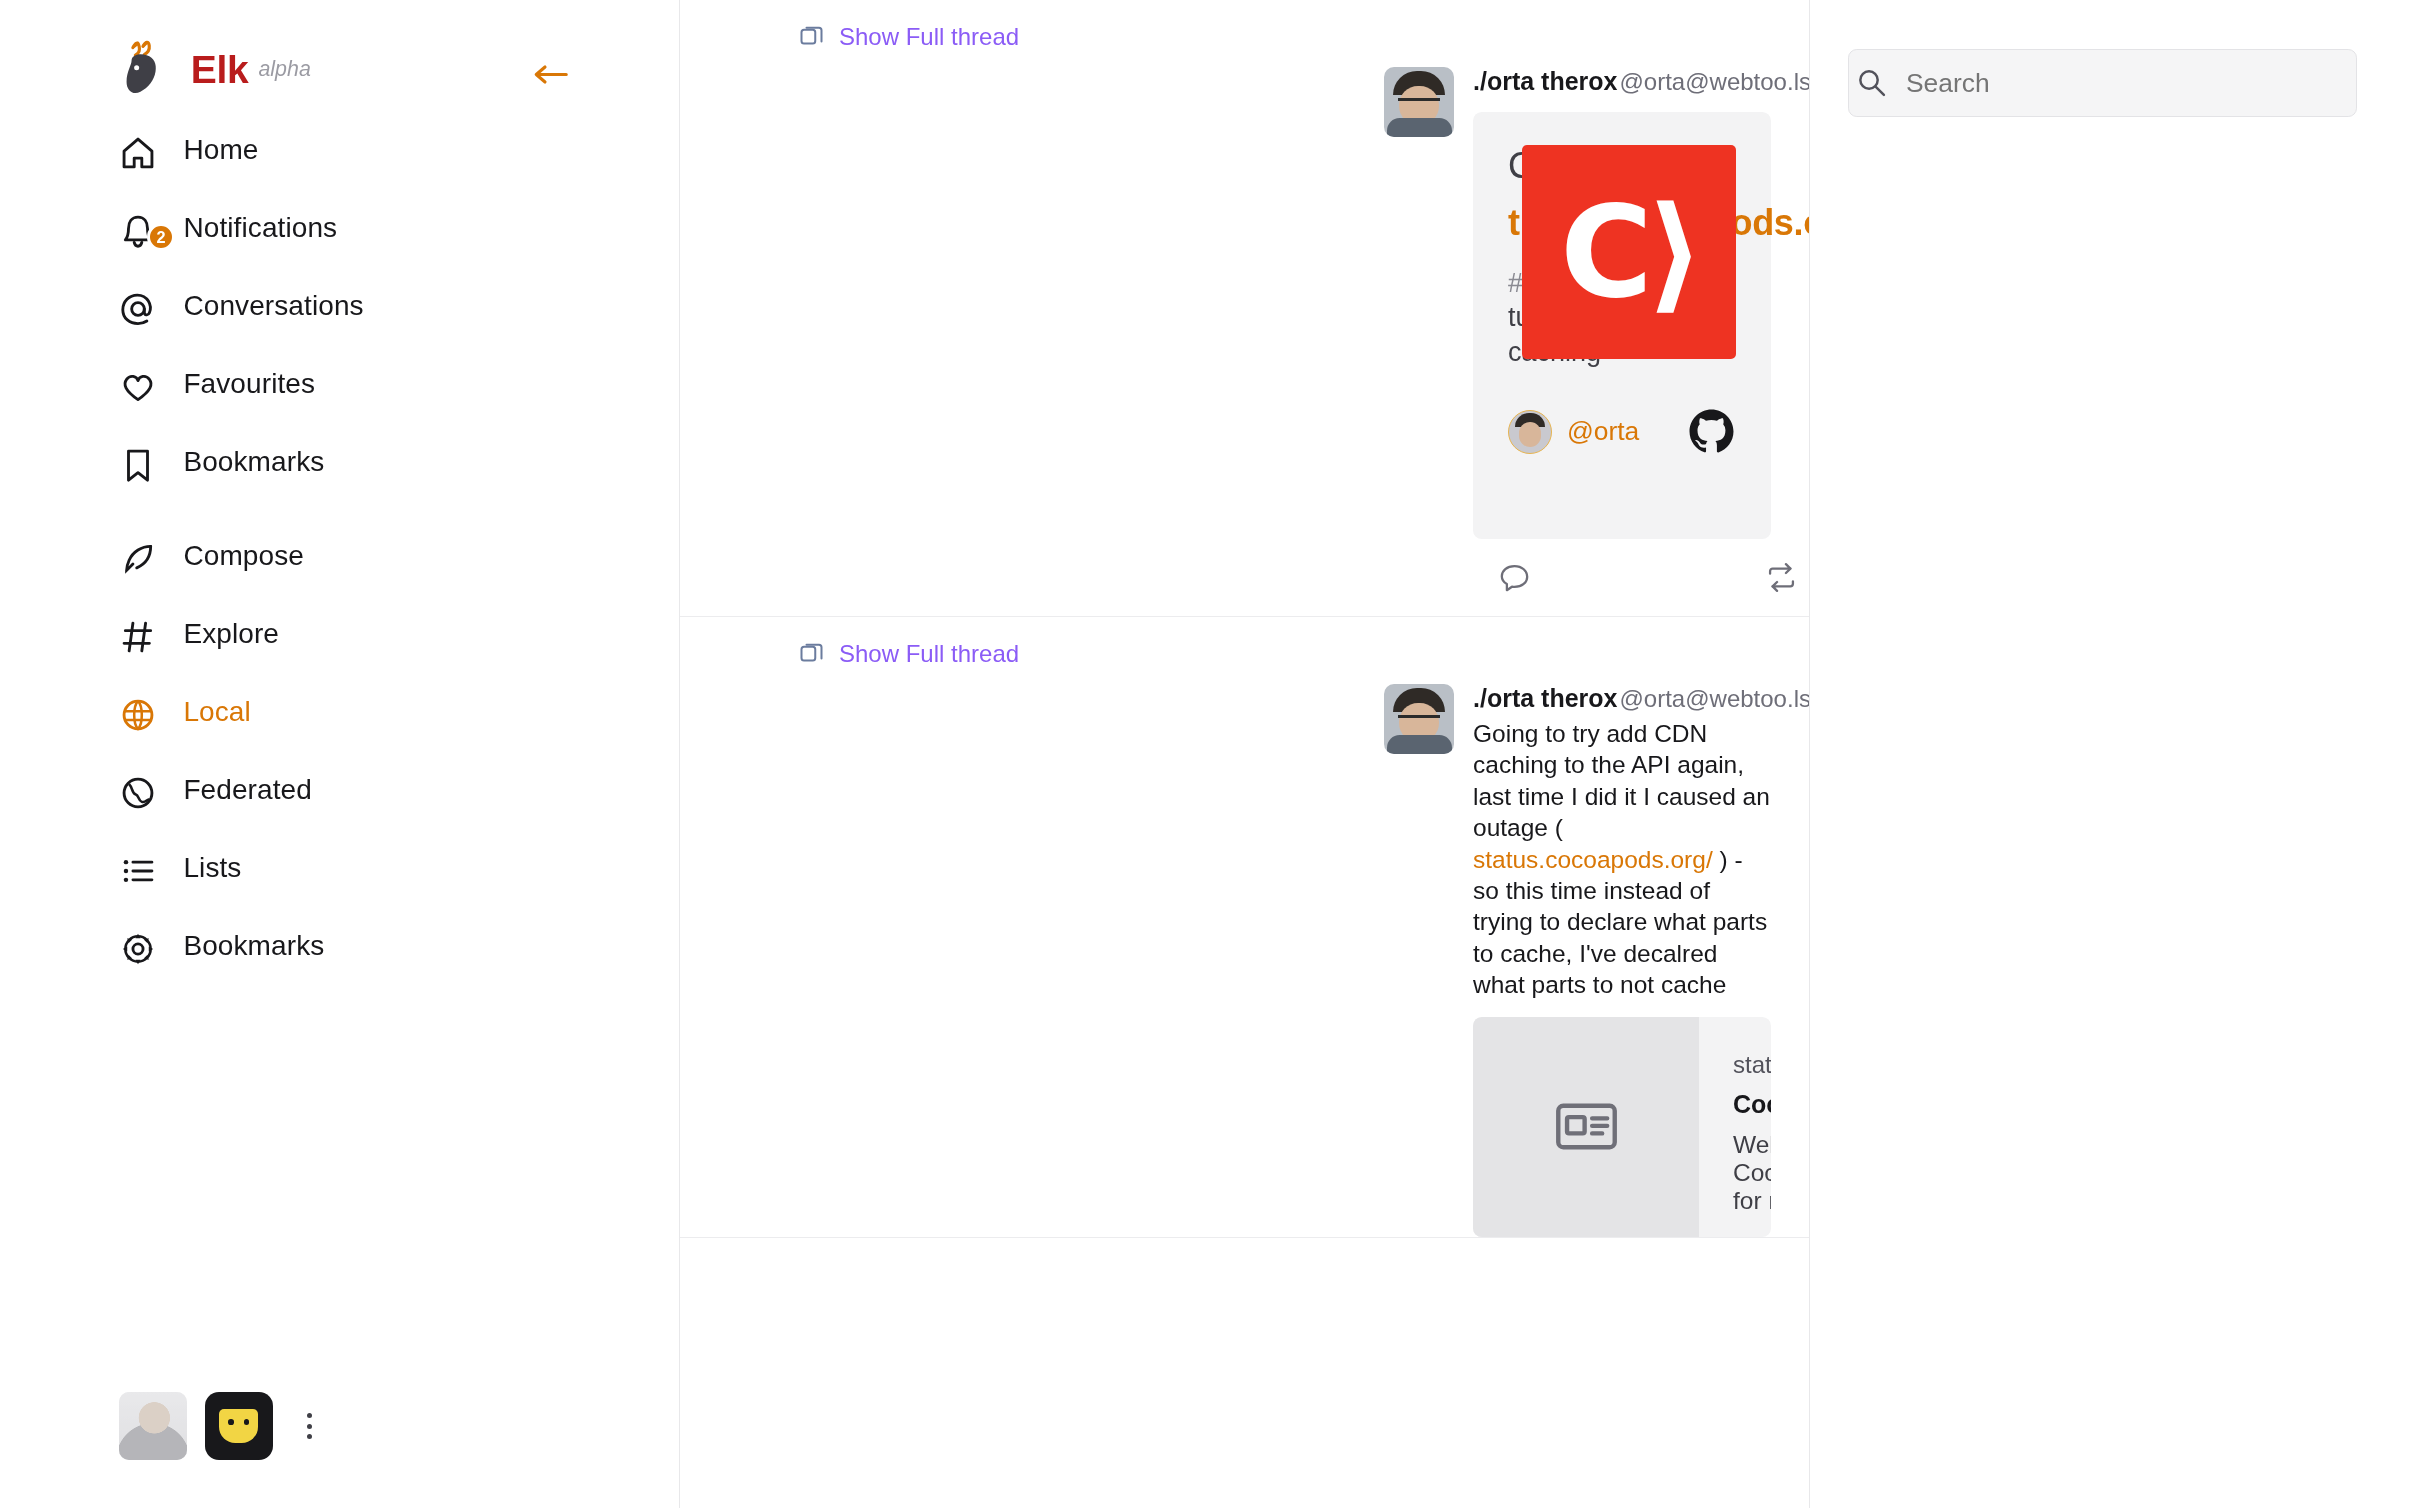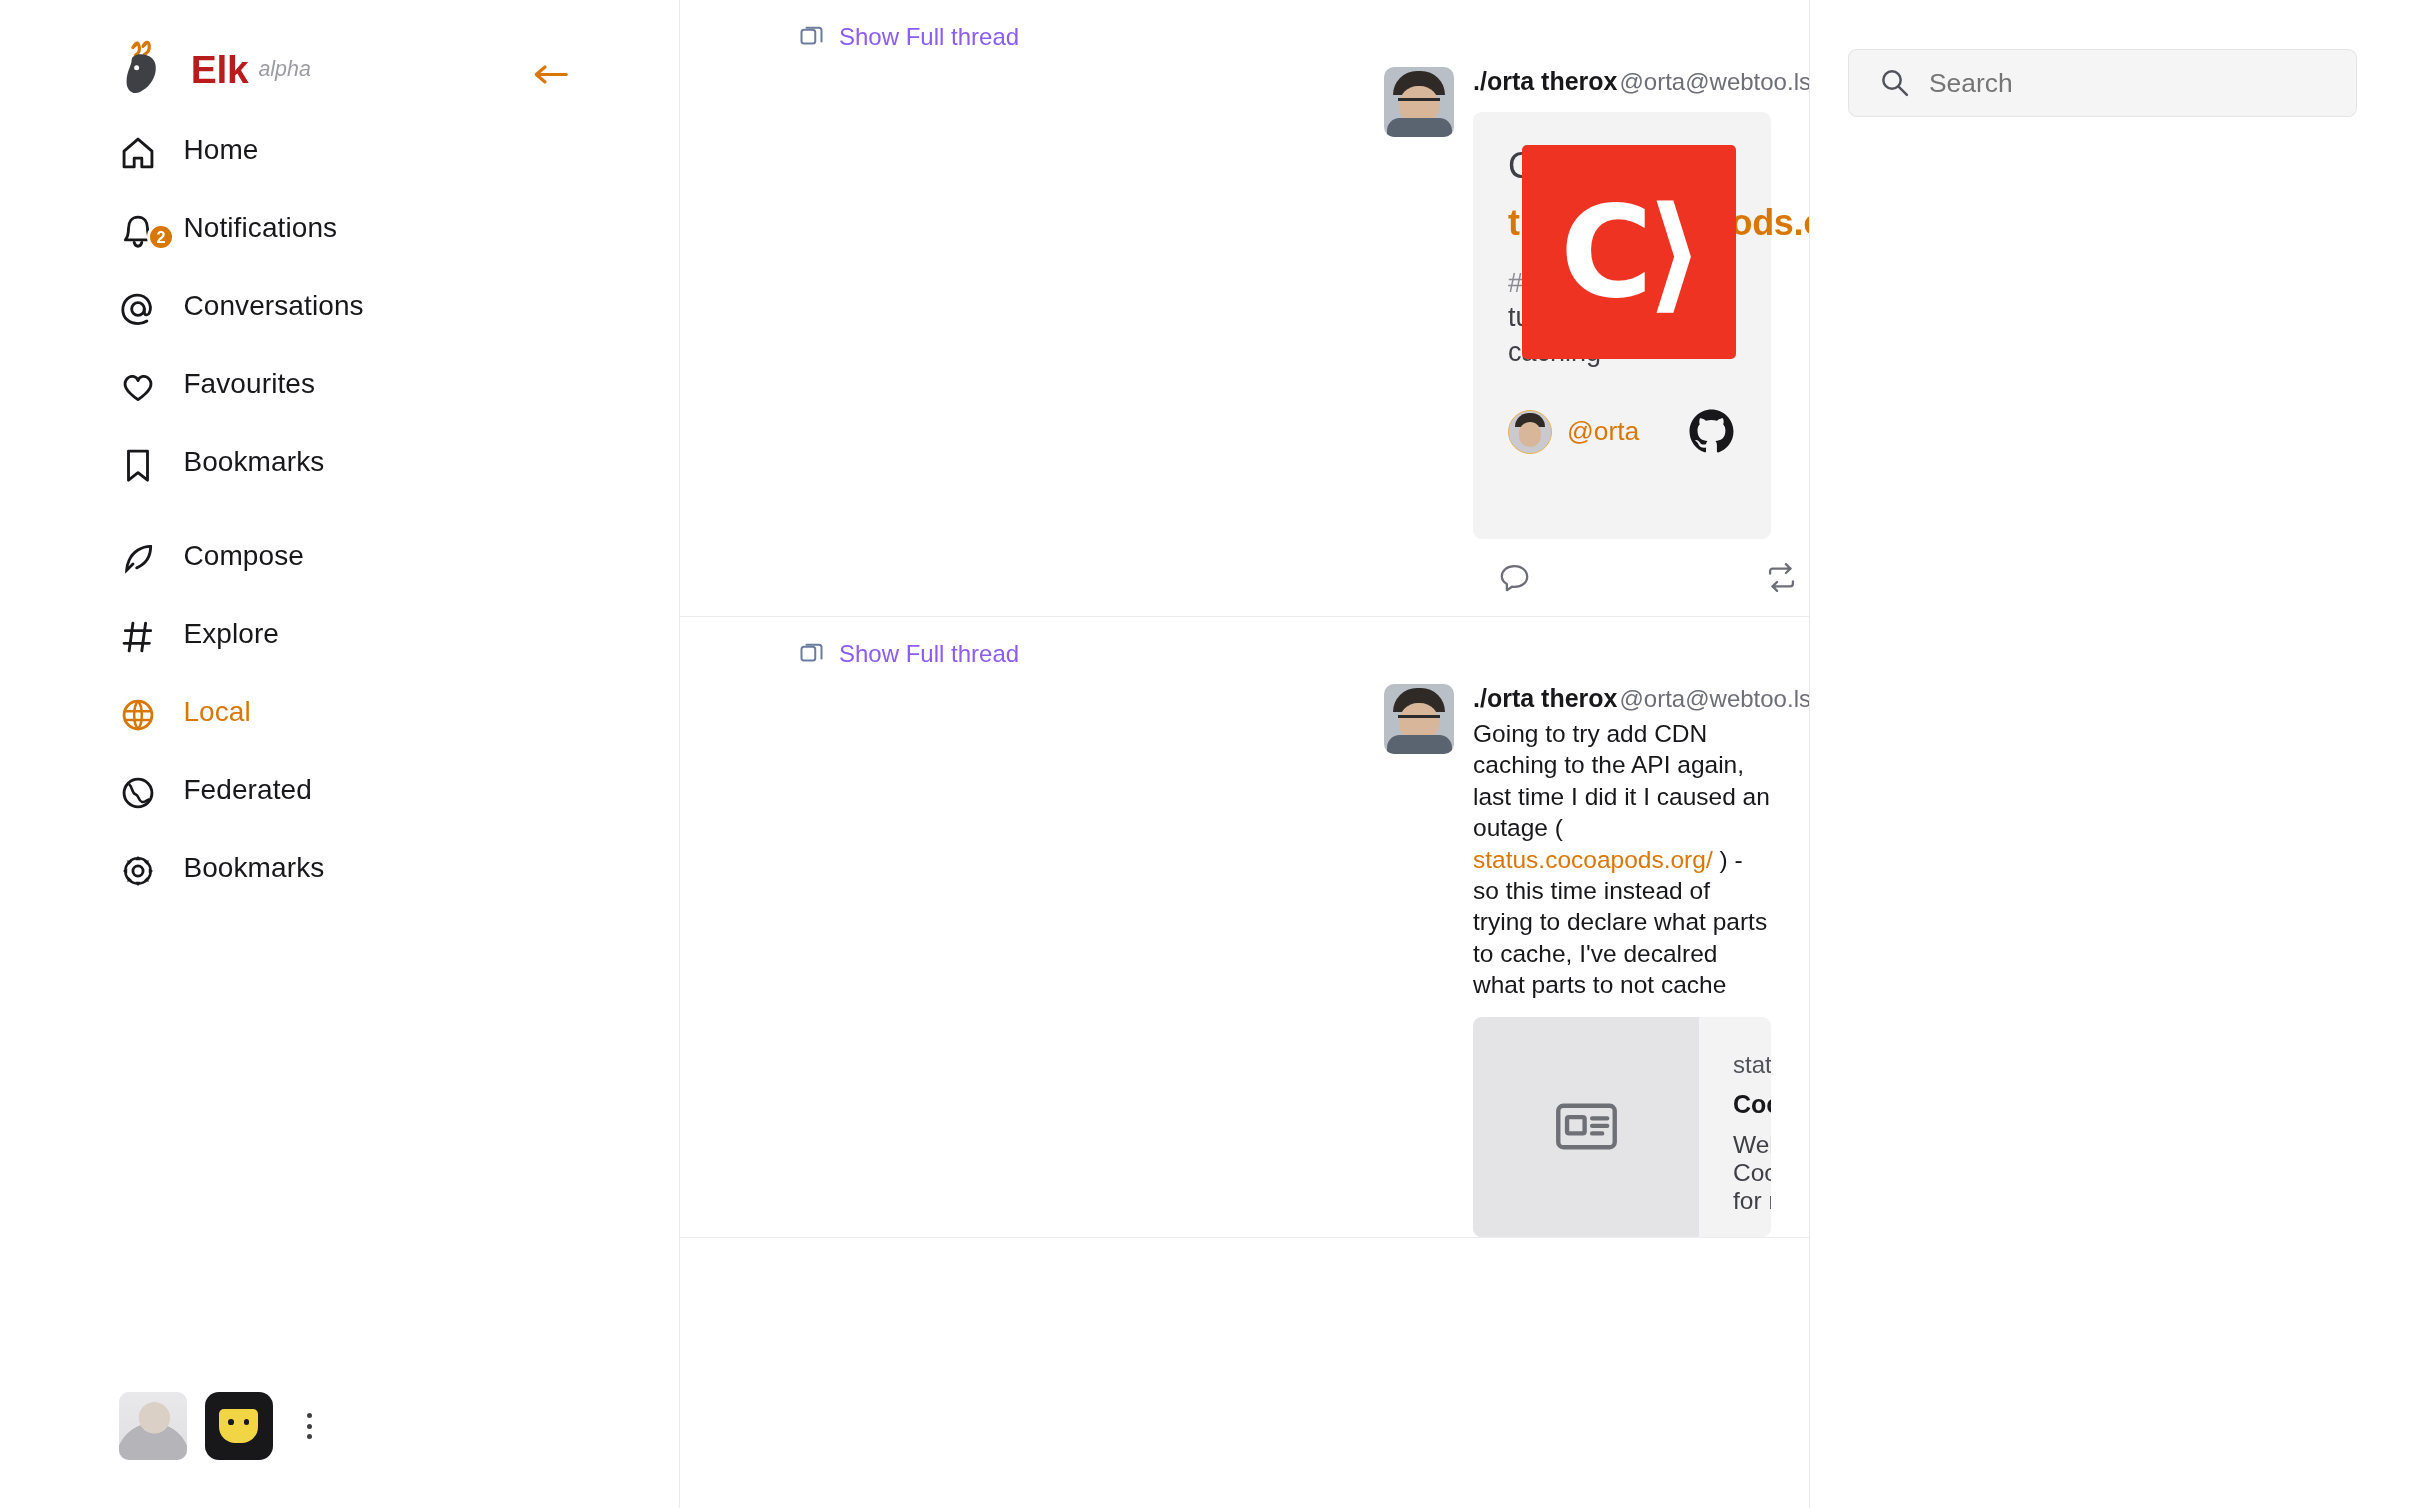--- a/index.html
+++ b/index.html
@@ -333,21 +333,21 @@
     padding-left: 38px;
   }
   .search-box {
     width: 509px;
     height: 68px;
     border-radius: 8.8px;
     background: #f5f5f6;
     border: 1.3px solid #e3e3e6;
     display: flex;
     align-items: center;
-    padding: 0 30px;
+    padding: 0 7px;
     gap: 19px;
   }
   .search-box svg { width: 31px; height: 31px; color: #52525b; flex: none; }
   .search-input {
     border: none; outline: none; background: transparent;
     font-size: 26.4px;
     color: #6e6e78;
     font-family: "Liberation Sans", sans-serif;
     width: 100%;
   }
@@ -463,20 +463,31 @@
       <div class="nav-item">
         <span class="nav-icon">
           <svg viewBox="0 0 60 60" width="38" height="38">
               <circle cx="30" cy="30" r="22" fill="none" stroke="currentColor" stroke-width="4.5"></circle>
               <path d="M16 16 C22 22 20 30 26 32 C32 34 30 42 36 44 C42 46 44 40 48 40" fill="none" stroke="currentColor" stroke-width="4"></path>
             </svg>
         </span>
         <span class="nav-label">Federated</span>
       </div>
 
+      <div class="nav-item">
+        <span class="nav-icon">
+          <svg viewBox="0 0 60 60" width="38" height="38">
+              <path d="M22 16 H52 M22 30 H52 M22 44 H52" fill="none" stroke="currentColor" stroke-width="4.5" stroke-linecap="round"></path>
+              <circle cx="11" cy="16" r="3.5" fill="currentColor"></circle>
+              <circle cx="11" cy="30" r="3.5" fill="currentColor"></circle>
+              <circle cx="11" cy="44" r="3.5" fill="currentColor"></circle>
+            </svg>
+        </span>
+        <span class="nav-label">Lists</span>
+      </div>
 
       <div class="nav-item">
         <span class="nav-icon">
           <svg viewBox="0 0 60 60" width="38" height="38">
               <circle cx="30" cy="30" r="8" fill="none" stroke="currentColor" stroke-width="4.5"></circle>
               <path d="M30 6 L34 13 H26 Z M30 54 L26 47 H34 Z M6 30 L13 26 V34 Z M54 30 L47 34 V26 Z M13 13 L21 15 L15 21 Z M47 47 L39 45 L45 39 Z M47 13 L45 21 L39 15 Z M13 47 L15 39 L21 45 Z" fill="currentColor"></path>
               <circle cx="30" cy="30" r="20" fill="none" stroke="currentColor" stroke-width="4"></circle>
             </svg>
         </span>
         <span class="nav-label">Bookmarks</span>

